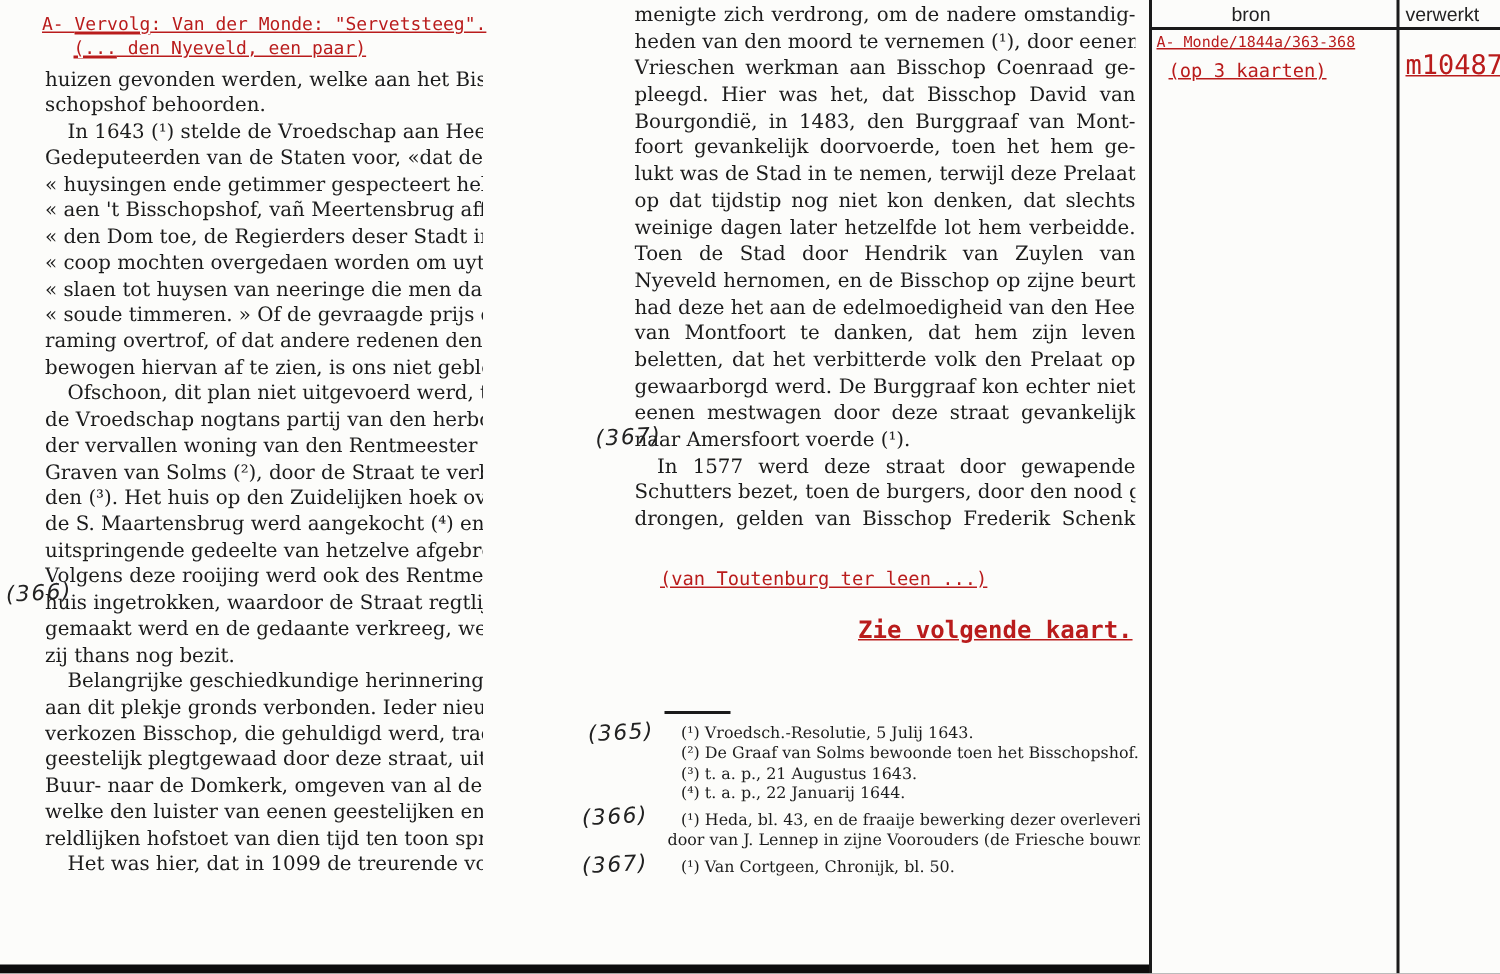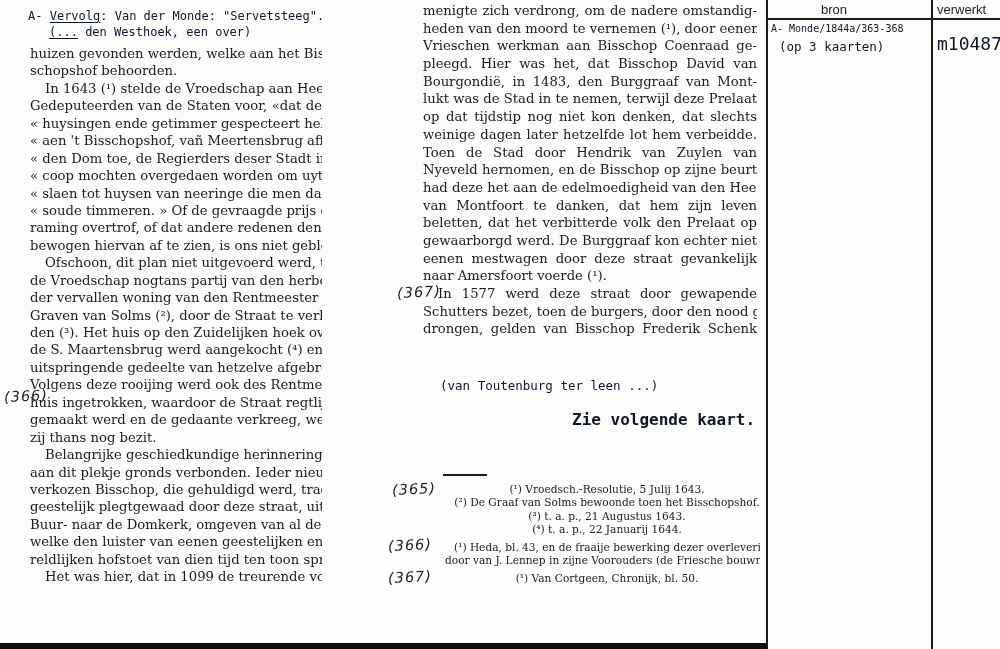--- a/index.html
+++ b/index.html
@@ -2,34 +2,34 @@
 <html><head>
 <meta charset="utf-8">
 <style>
   html,body { margin:0; padding:0; background:#8a8a8a; }
   .page {
     position:relative; width:1000px; height:649px;
     background:#fcfcfa; color:#1b1b1b; overflow:hidden;
     font-family:"DejaVu Serif", serif;
   }
   .abs { position:absolute; }
-  .typed { font-family:"DejaVu Sans Mono","Liberation Mono",monospace; color:#0f172a; }
+  .typed { font-family:"DejaVu Sans Mono","Liberation Mono",monospace; color:#b91c1c;text-decoration:underline; }
   .u { text-decoration:underline; text-underline-offset:2px; }
   
   .bodycol { font-size:13.2px; }
   .tline {
     white-space:nowrap; overflow:hidden;
     text-align:justify; text-align-last:justify;
     height:17.45px; line-height:17.45px;
   }
   .midcol .tline { height:17.7px; line-height:17.7px; }
   .tline.indent { padding-left:15px; }
   .tline.plast { text-align-last:left; }
   
-  .fncol { font-size:10.6px;text-align:center; }
+  .fncol { font-size:10.6px; }
   .fnline { white-space:nowrap; overflow:hidden; height:13.4px; line-height:13.4px; }
   .fnline.indent { padding-left:9px; }
   .fnline.gap { margin-top:4.5px; }
   
   .hand {
     font-family:"DejaVu Sans", sans-serif; font-style:italic;
     font-size:14.5px; color:#222; transform:rotate(-3deg); letter-spacing:1px;
   }
   
   .vline { width:2px; background:#1a1a1a; }
@@ -38,21 +38,21 @@
   .fnrule { height:2px; background:#1a1a1a; }
   .botbar { background:#0d0d0d; }
 </style>
 </head>
 <body>
 
 <div class="page">
 
   <div class="abs typed" style="left:28px; top:8px; font-size:12px; line-height:16px;">
     <div><span>A- </span><span class="u">Vervolg</span><span>: Van der Monde: "Servetsteeg".</span></div>
-    <div style="padding-left:21px;"><span class="u">(...</span><span> den Westhoek, een over)</span></div>
+    <div style="padding-left:21px;"><span class="u">(...</span><span> den Nyeveld, een paar)</span></div>
   </div>
 
   <div class="abs bodycol" style="left:30px; top:45px; width:292px;">
       <div class="tline">huizen gevonden werden, welke aan het Bis-</div>
       <div class="tline plast">schopshof behoorden.</div>
       <div class="tline indent">In 1643 (¹) stelde de Vroedschap aan Heeren</div>
       <div class="tline">Gedeputeerden van de Staten voor, «dat de</div>
       <div class="tline">« huysingen ende getimmer gespecteert hebbende</div>
       <div class="tline">« aen 't Bisschopshof, vañ Meertensbrug aff tot</div>
       <div class="tline">« den Dom toe, de Regierders deser Stadt in</div>
@@ -81,20 +81,21 @@
       <div class="tline plast">reldlijken hofstoet van dien tijd ten toon spreidde.</div>
       <div class="tline indent">Het was hier, dat in 1099 de treurende volks-</div>
     </div>
 
   <div class="abs bodycol midcol" style="left:423px; top:2px; width:334px;">
       <div class="tline">menigte zich verdrong, om de nadere omstandig-</div>
       <div class="tline">heden van den moord te vernemen (¹), door eenen</div>
       <div class="tline">Vrieschen werkman aan Bisschop Coenraad ge-</div>
       <div class="tline">pleegd. Hier was het, dat Bisschop David van</div>
       <div class="tline">Bourgondië, in 1483, den Burggraaf van Mont-</div>
+      <div class="tline">foort gevankelijk doorvoerde, toen het hem ge-</div>
       <div class="tline">lukt was de Stad in te nemen, terwijl deze Prelaat</div>
       <div class="tline">op dat tijdstip nog niet kon denken, dat slechts</div>
       <div class="tline">weinige dagen later hetzelfde lot hem verbeidde.</div>
       <div class="tline">Toen de Stad door Hendrik van Zuylen van</div>
       <div class="tline">Nyeveld hernomen, en de Bisschop op zijne beurt</div>
       <div class="tline">had deze het aan de edelmoedigheid van den Heer</div>
       <div class="tline">van Montfoort te danken, dat hem zijn leven</div>
       <div class="tline">beletten, dat het verbitterde volk den Prelaat op</div>
       <div class="tline">gewaarborgd werd. De Burggraaf kon echter niet</div>
       <div class="tline">eenen mestwagen door deze straat gevankelijk</div>

